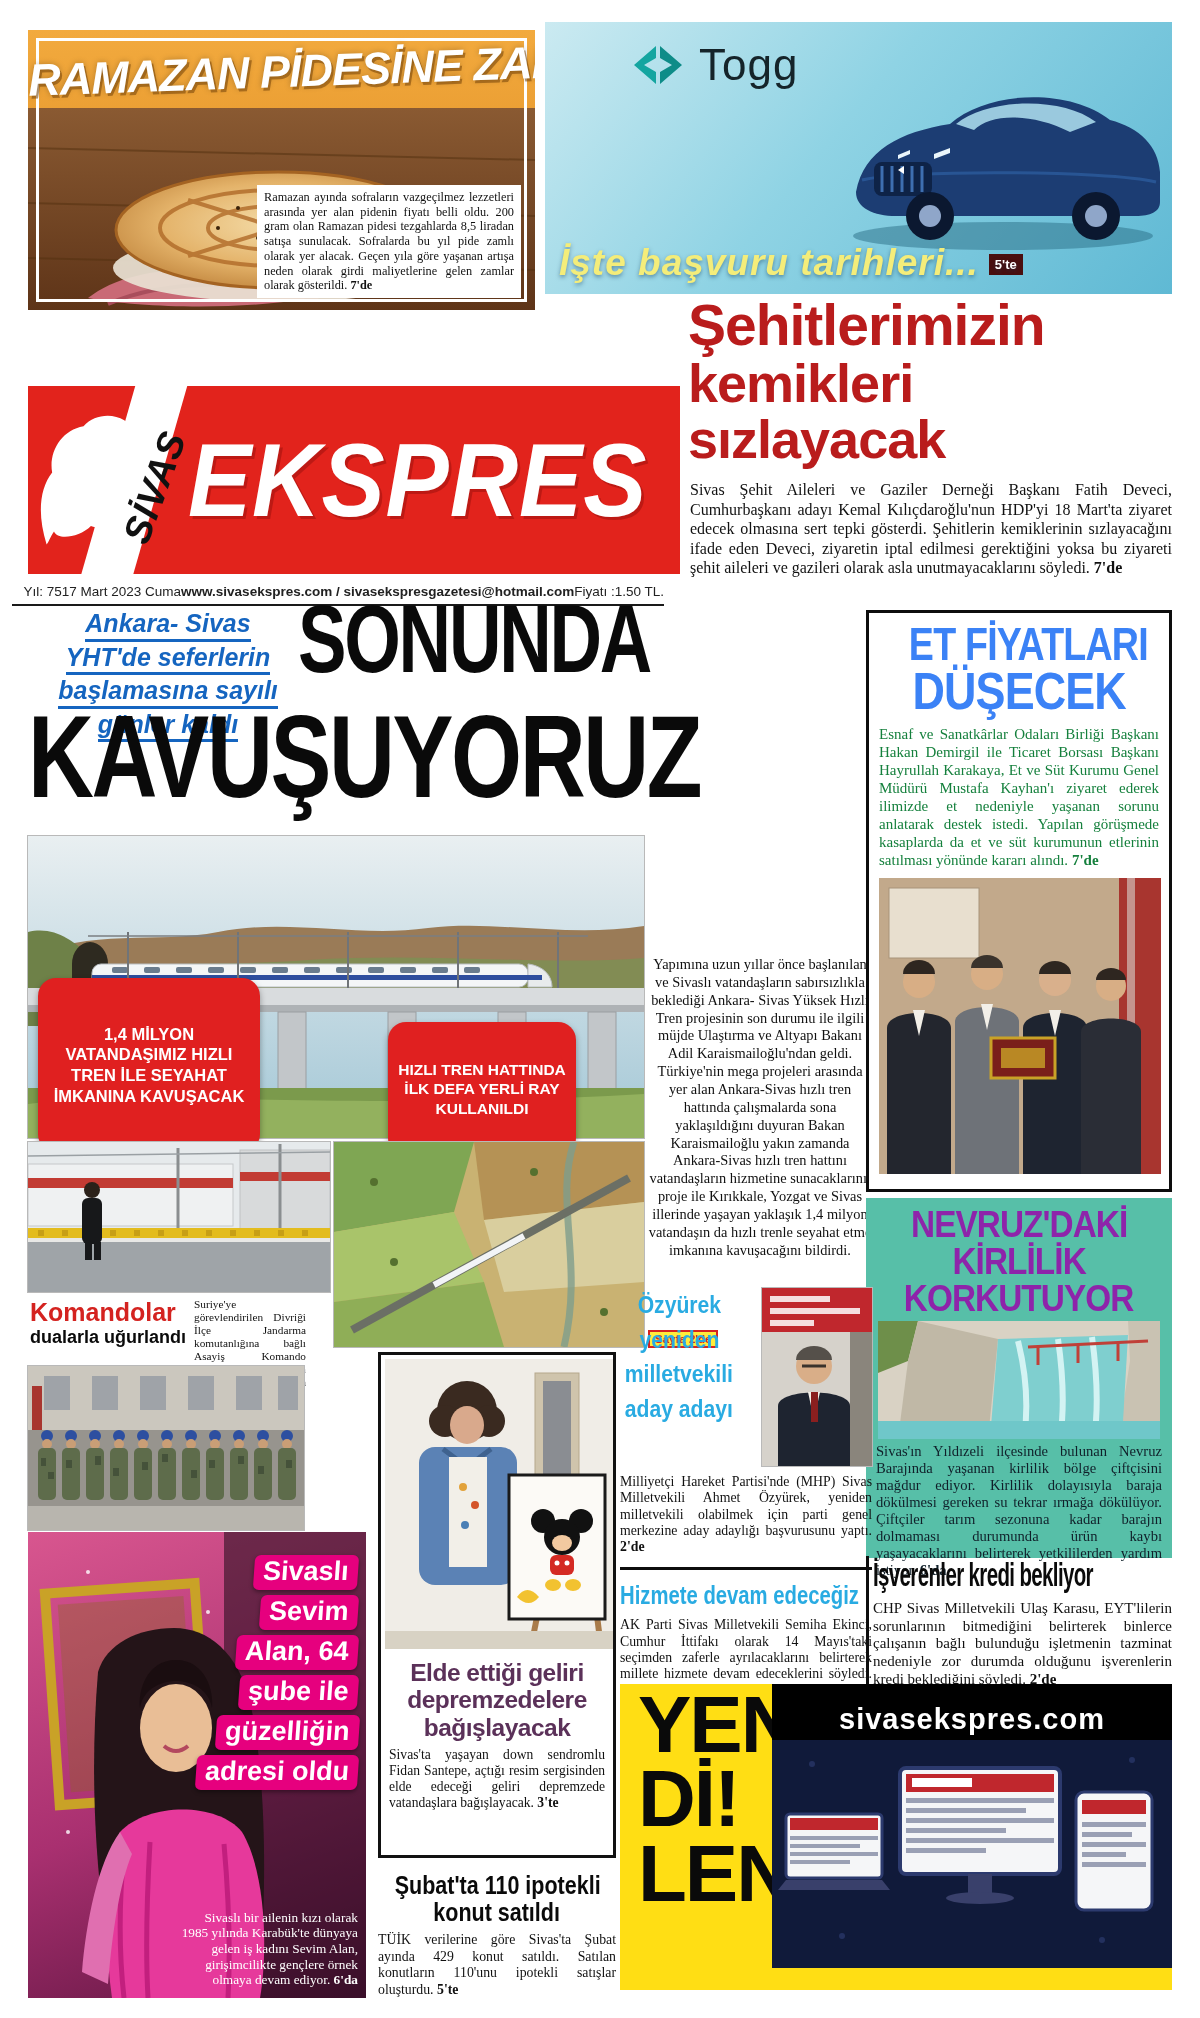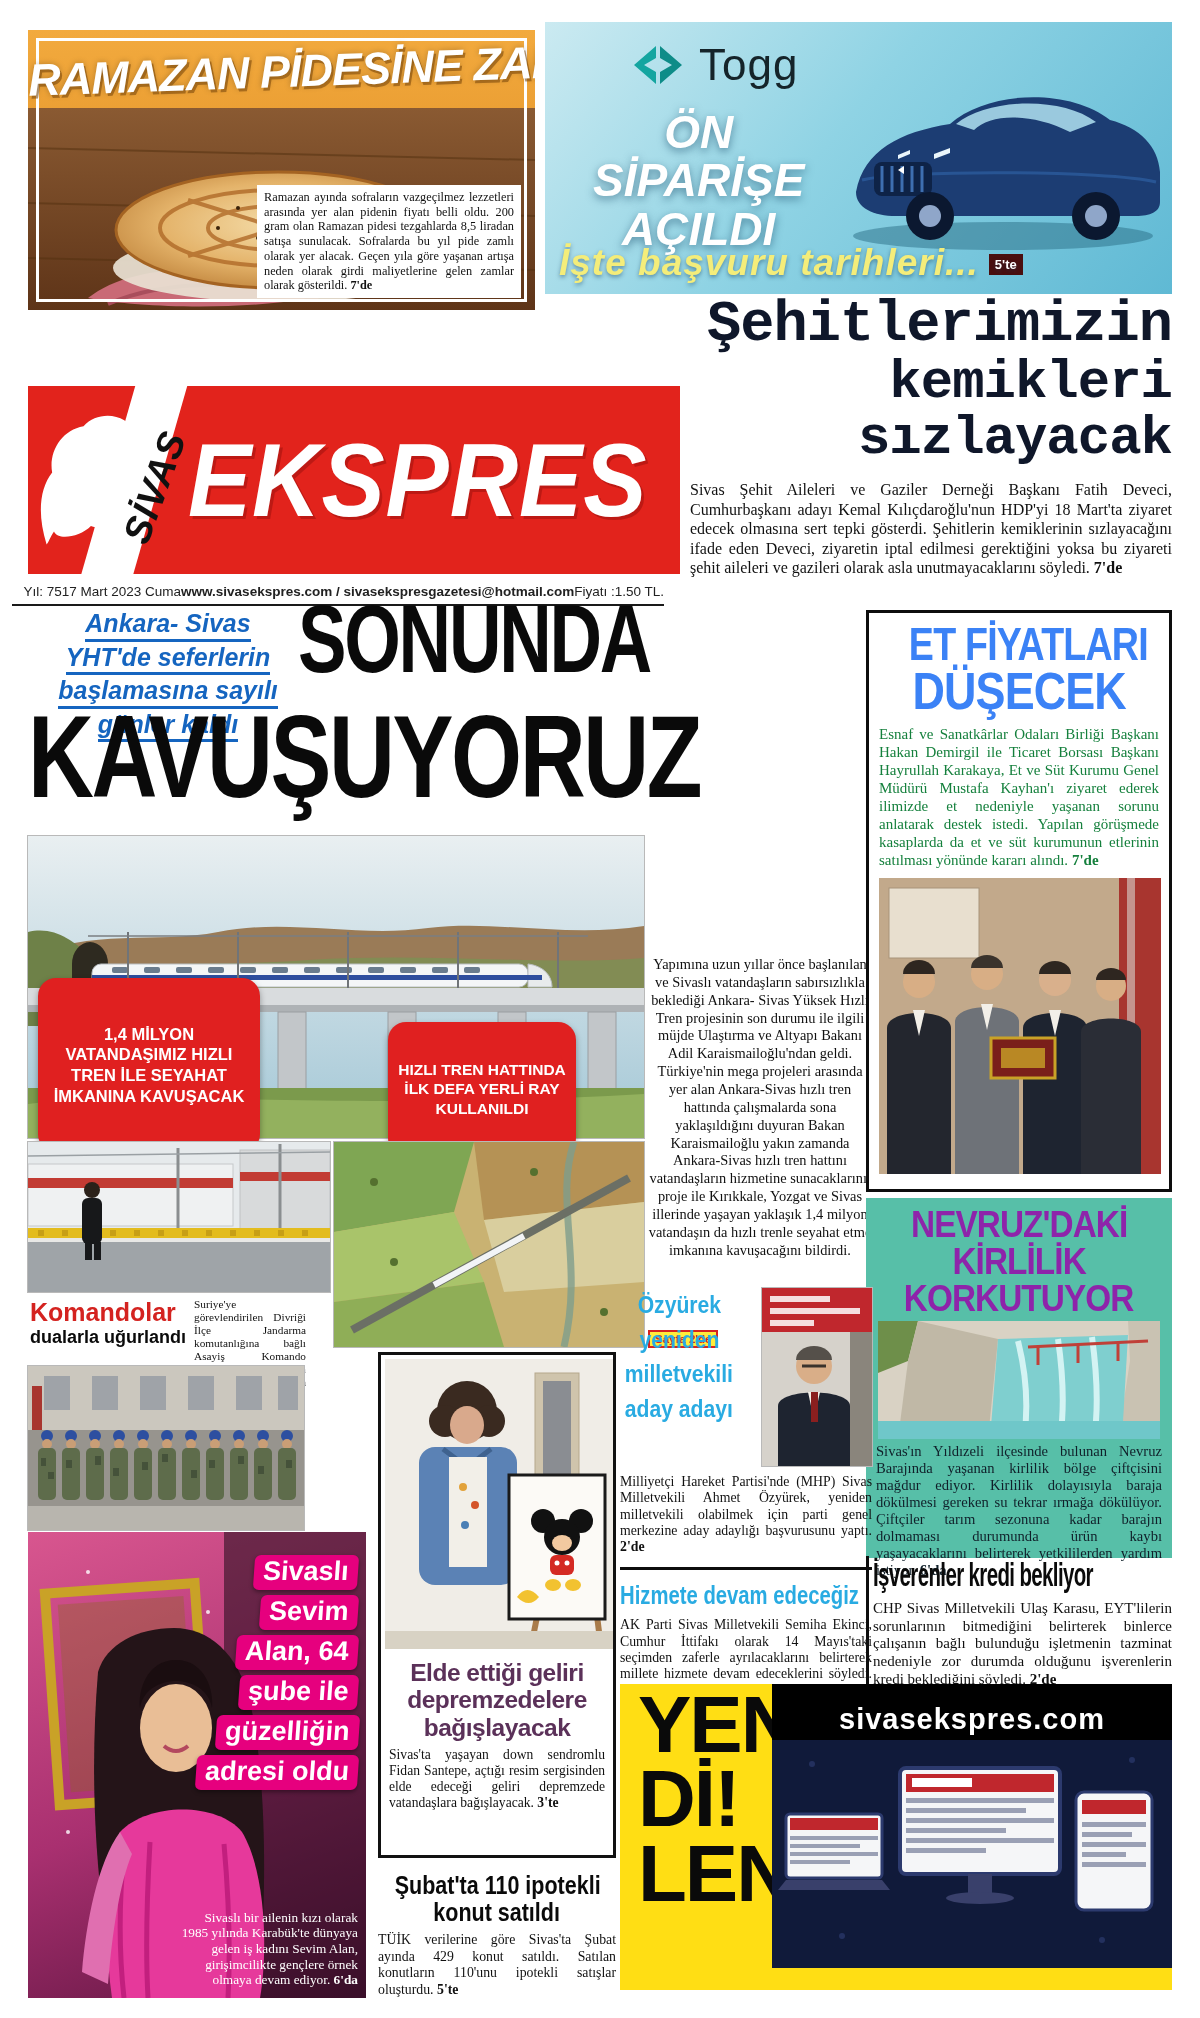--- a/index.html
+++ b/index.html
@@ -26,22 +26,22 @@
   .togg-big{position:absolute;left:48px;top:86px;color:#fff;font-weight:900;font-style:italic;
       font-size:46px;line-height:1.05;text-align:center;letter-spacing:0;
       text-shadow:0 3px 8px rgba(20,70,100,.55);}
   .togg-tagline{position:absolute;left:14px;bottom:10px;color:#F4ED7A;font-weight:bold;font-style:italic;
       font-size:37px;letter-spacing:1px;text-shadow:0 2px 4px rgba(20,60,90,.5);white-space:nowrap;}
   .togg-ref{display:inline-block;vertical-align:6px;margin-left:10px;background:#4A0F0F;color:#fff;
       font-style:normal;font-size:13px;font-weight:bold;padding:3px 6px;letter-spacing:0;}
   .togg-car{position:absolute;right:4px;top:28px;}
 
   
-  .sehitler-h{left:688px;top:296px;width:484px;text-align:right;font-family:Liberation Mono, monospace;
-      font-weight:bold;color:#0f172a;line-height:1.04;}
+  .sehitler-h{left:688px;top:296px;width:484px;text-align:left;font-family:Liberation Sans, sans-serif;
+      font-weight:bold;color:#b91c1c;line-height:1.04;}
   .sehitler-h .l1{font-size:57px;letter-spacing:-1px;display:block;}
   .sehitler-h .l2,.sehitler-h .l3{font-size:54px;letter-spacing:-1px;display:block;}
   .sehitler-b{left:690px;top:480px;width:482px;font-family:"Liberation Serif",serif;font-size:16px;
       line-height:1.22;text-align:justify;color:#111;}
 
   
   .masthead{left:28px;top:386px;width:652px;height:188px;background:#E2231C;overflow:hidden;}
   .mast-slash{position:absolute;left:80px;top:-10px;width:52px;height:210px;background:#fff;transform:skewX(-16deg);}
   .mast-city{position:absolute;left:58px;top:64px;width:150px;font-size:38px;font-weight:900;font-style:italic;
       color:#111;transform:rotate(-70deg);transform-origin:center;letter-spacing:1px;}
@@ -214,25 +214,20 @@
           <line x1="84" y1="116" x2="84" y2="142"></line>
         </g>
       <polygon points="60,105 72,100 72,104 60,109" fill="#EAF6FB"></polygon>
       <polygon points="96,104 112,98 112,103 96,109" fill="#EAF6FB"></polygon>
       <circle cx="92" cy="166" r="24" fill="#0B1830"></circle>
         <circle cx="92" cy="166" r="11" fill="#8FA6C9"></circle>
       <circle cx="258" cy="166" r="24" fill="#0B1830"></circle>
         <circle cx="258" cy="166" r="11" fill="#8FA6C9"></circle>
       <polygon points="60,120 66,116 66,124" fill="#fff"></polygon>
     </svg>
-    <div class="togg-big">
-      <span>ÖN</span><br>
-      <span>SİPARİŞE</span><br>
-      <span>AÇILDI</span>
-    </div>
     <div class="togg-tagline">
       <span>İşte başvuru tarihleri...</span><span class="togg-ref">5'te</span>
     </div>
   </section>
 
   <div class="abs sehitler-h">
     <span class="l1">Şehitlerimizin</span>
     <span class="l2">kemikleri</span>
     <span class="l3">sızlayacak</span>
   </div>

